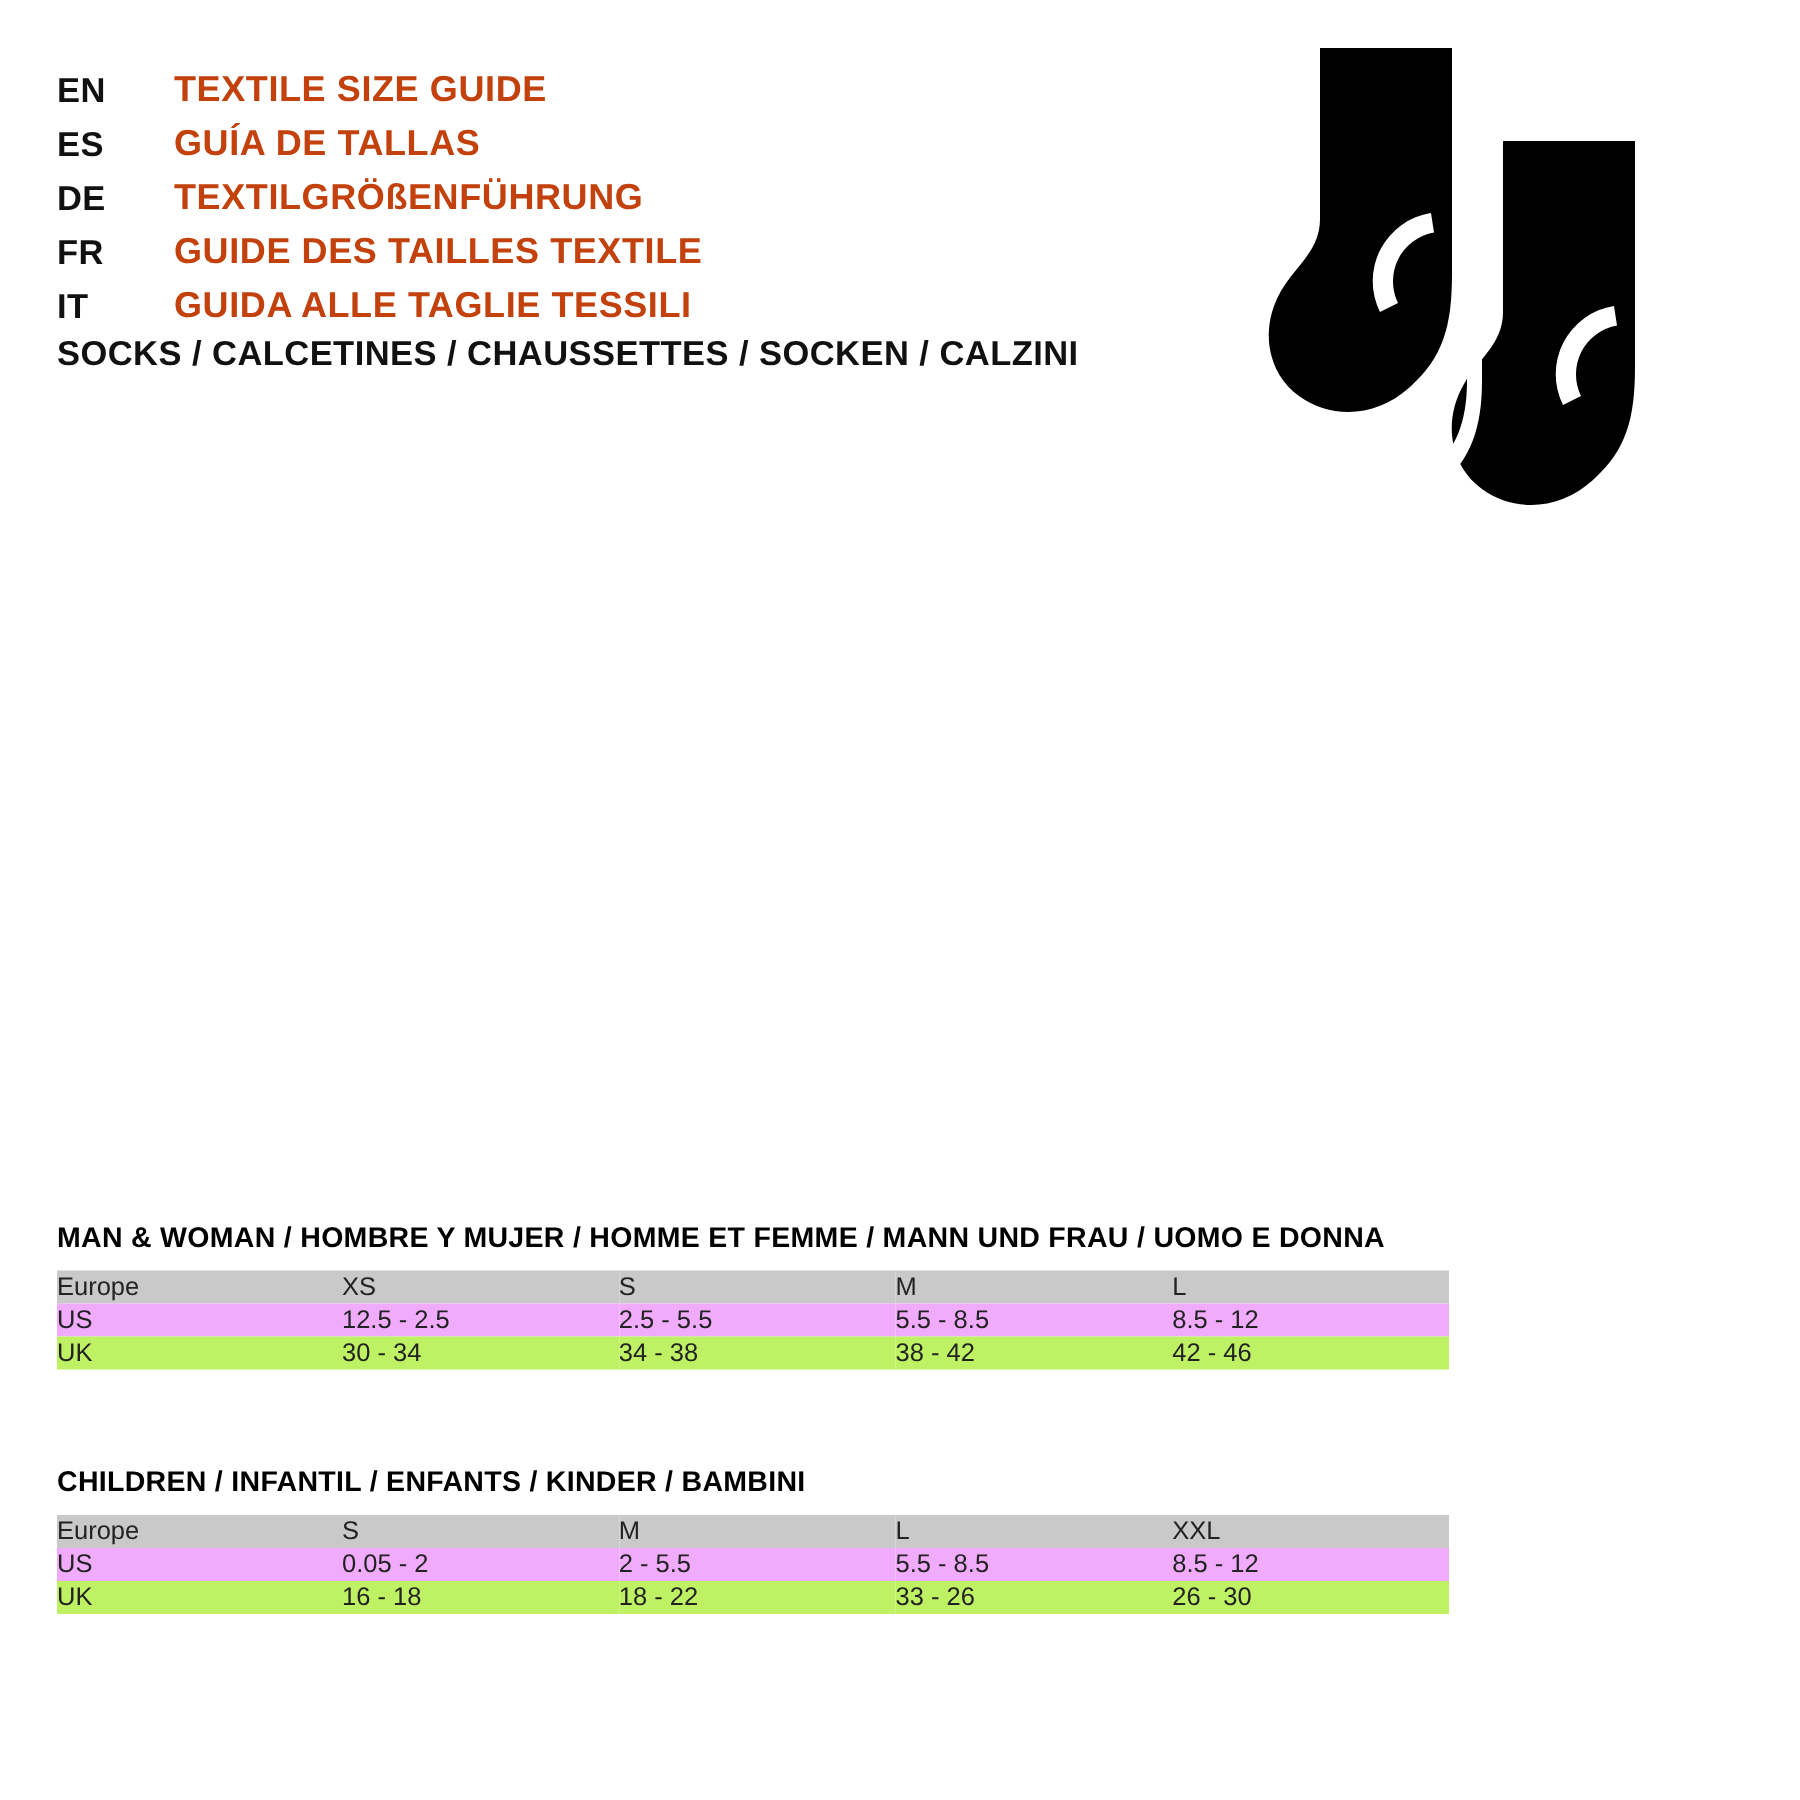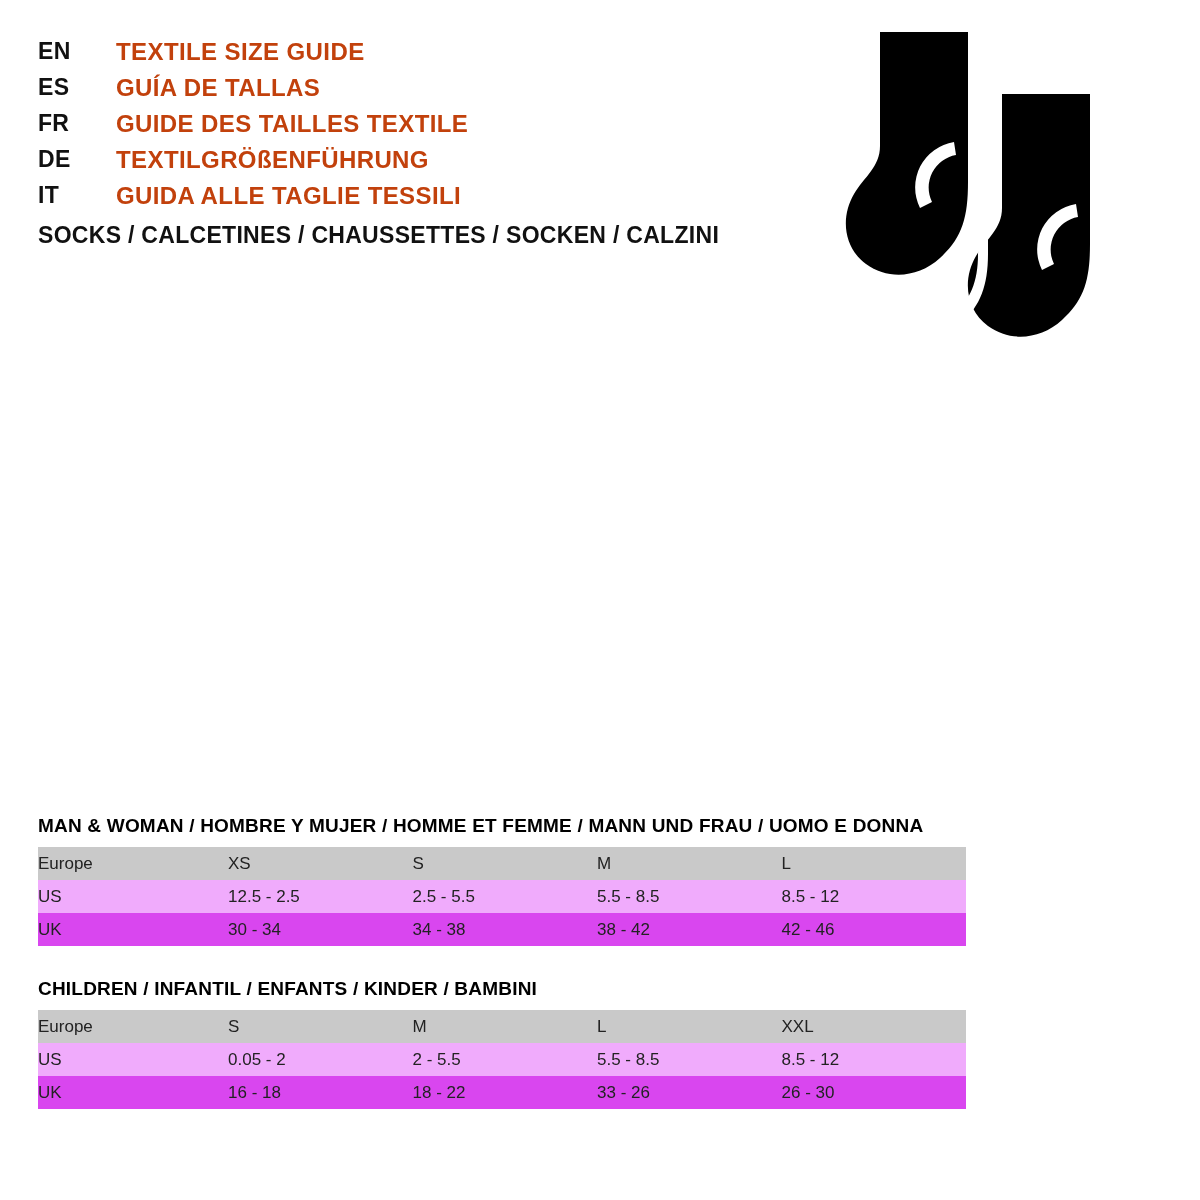--- a/index.html
+++ b/index.html
@@ -23,21 +23,21 @@
     box-sizing: border-box;
     padding: 38px 40px 0 38px;
   }
 
   
   .lang-block {
     display: block;
   }
   .lang-row {
     display: flex;
-    align-items: flex-start;
+    align-items: flex-end;
     height: 36px;
   }
   .lang-code {
     width: 78px;
     font-size: 23px;
     font-weight: 600;
     letter-spacing: 0.3px;
     color: #111;
   }
   .lang-text {
@@ -80,65 +80,65 @@
     color: #000000;
     margin-bottom: 10px;
   }
 
   table.size-table {
     border-collapse: collapse;
     width: 928px;
     table-layout: fixed;
   }
   table.size-table td {
-    height: 33px;
+    height: 22px;
     font-size: 17px;
     color: #222;
     padding: 0;
   }
   td.label-cell {
     width: 190px;
     padding-left: 8px;
     text-align: left;
   }
   td.val-cell {
     text-align: left;
   }
   tr.row-head td {
     background: #c9c9c9;
     font-weight: 400;
   }
   tr.row-alt td {
     background: #f0abfc;
   }
   tr.row-shade td {
-    background: #d946ef;
+    background: #bef264;
   }
 </style>
 </head>
 <body>
 
 <div class="page">
 
   <div class="lang-block">
     <div class="lang-row">
       <span class="lang-code">EN</span>
       <span class="lang-text">TEXTILE SIZE GUIDE</span>
     </div>
     <div class="lang-row">
       <span class="lang-code">ES</span>
       <span class="lang-text">GUÍA DE TALLAS</span>
     </div>
     <div class="lang-row">
+      <span class="lang-code">DE</span>
+      <span class="lang-text">TEXTILGRÖßENFÜHRUNG</span>
+    </div>
+    <div class="lang-row">
       <span class="lang-code">FR</span>
       <span class="lang-text">GUIDE DES TAILLES TEXTILE</span>
-    </div>
-    <div class="lang-row">
-      <span class="lang-code">DE</span>
-      <span class="lang-text">TEXTILGRÖßENFÜHRUNG</span>
     </div>
     <div class="lang-row">
       <span class="lang-code">IT</span>
       <span class="lang-text">GUIDA ALLE TAGLIE TESSILI</span>
     </div>
   </div>
 
   <div class="product-line">SOCKS / CALCETINES / CHAUSSETTES / SOCKEN / CALZINI</div>
 
   <div class="illustration">

